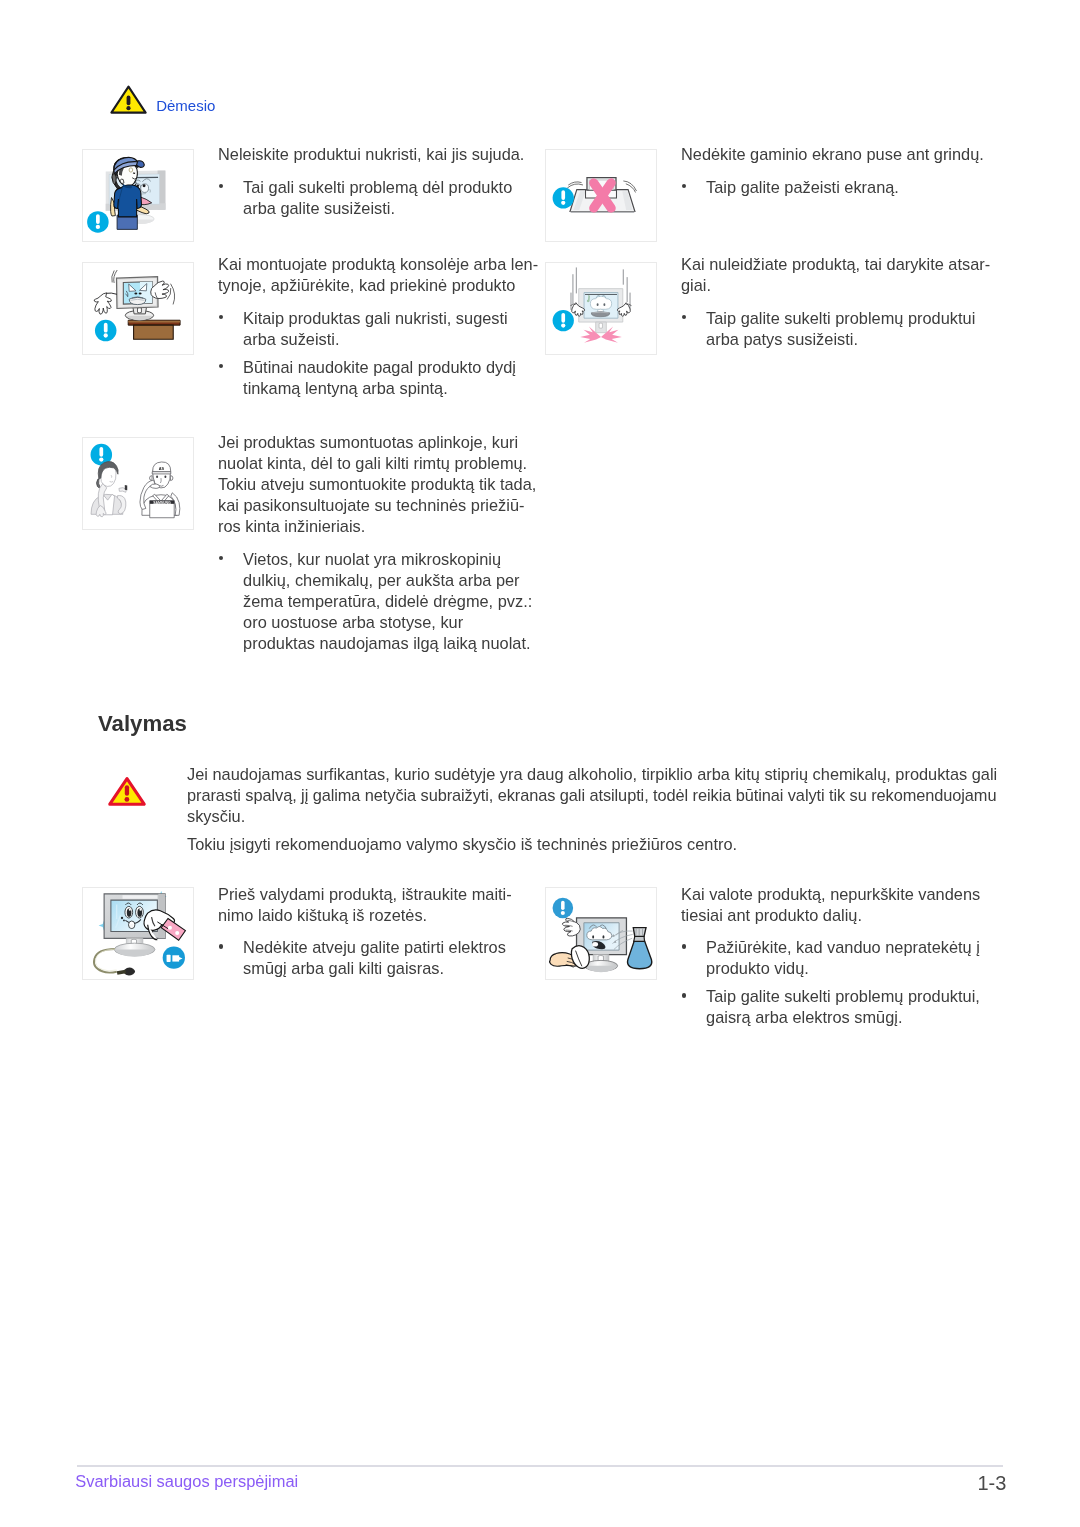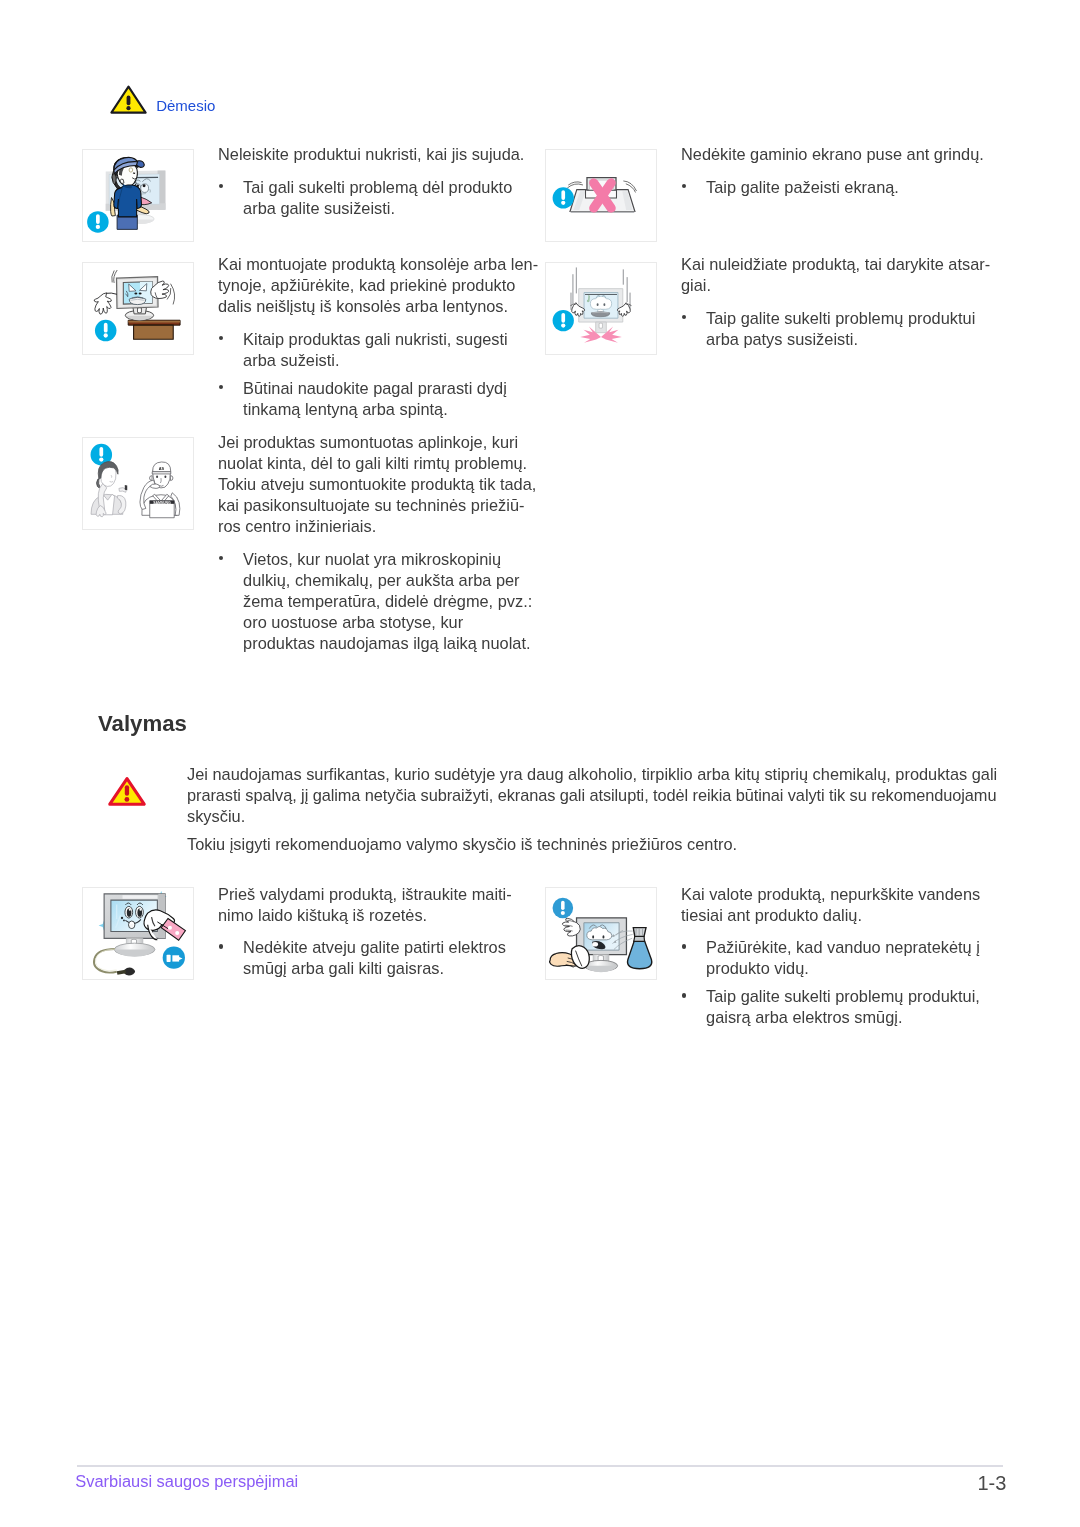--- a/index.html
+++ b/index.html
@@ -297,39 +297,38 @@
     <div class="bullet b1">
       <div>Tai gali sukelti problemą dėl produkto</div>
       <div>arba galite susižeisti.</div>
     </div>
   </div>
 
   <div class="txt" style="left:218px; top:254px; width:320px;">
     <div>
       <div>Kai montuojate produktą konsolėje arba len-</div>
       <div>tynoje, apžiūrėkite, kad priekinė produkto</div>
-      <div>dalis neišlįstų iš konsolės arba lentynos.</div>
     </div>
     <div class="bullet b1">
       <div>Kitaip produktas gali nukristi, sugesti</div>
       <div>arba sužeisti.</div>
     </div>
     <div class="bullet b1">
-      <div>Būtinai naudokite pagal prarasti dydį</div>
+      <div>Būtinai naudokite pagal produkto dydį</div>
       <div>tinkamą lentyną arba spintą.</div>
     </div>
   </div>
 
   <div class="txt" style="left:218px; top:432px; width:320px;">
     <div>
       <div>Jei produktas sumontuotas aplinkoje, kuri</div>
       <div>nuolat kinta, dėl to gali kilti rimtų problemų.</div>
       <div>Tokiu atveju sumontuokite produktą tik tada,</div>
       <div>kai pasikonsultuojate su techninės priežiū-</div>
-      <div>ros centro inžinieriais.</div>
+      <div>ros kinta inžinieriais.</div>
     </div>
     <div class="bullet b1">
       <div>Vietos, kur nuolat yra mikroskopinių</div>
       <div>dulkių, chemikalų, per aukšta arba per</div>
       <div>žema temperatūra, didelė drėgme, pvz.:</div>
       <div>oro uostuose arba stotyse, kur</div>
       <div>produktas naudojamas ilgą laiką nuolat.</div>
     </div>
   </div>
 

